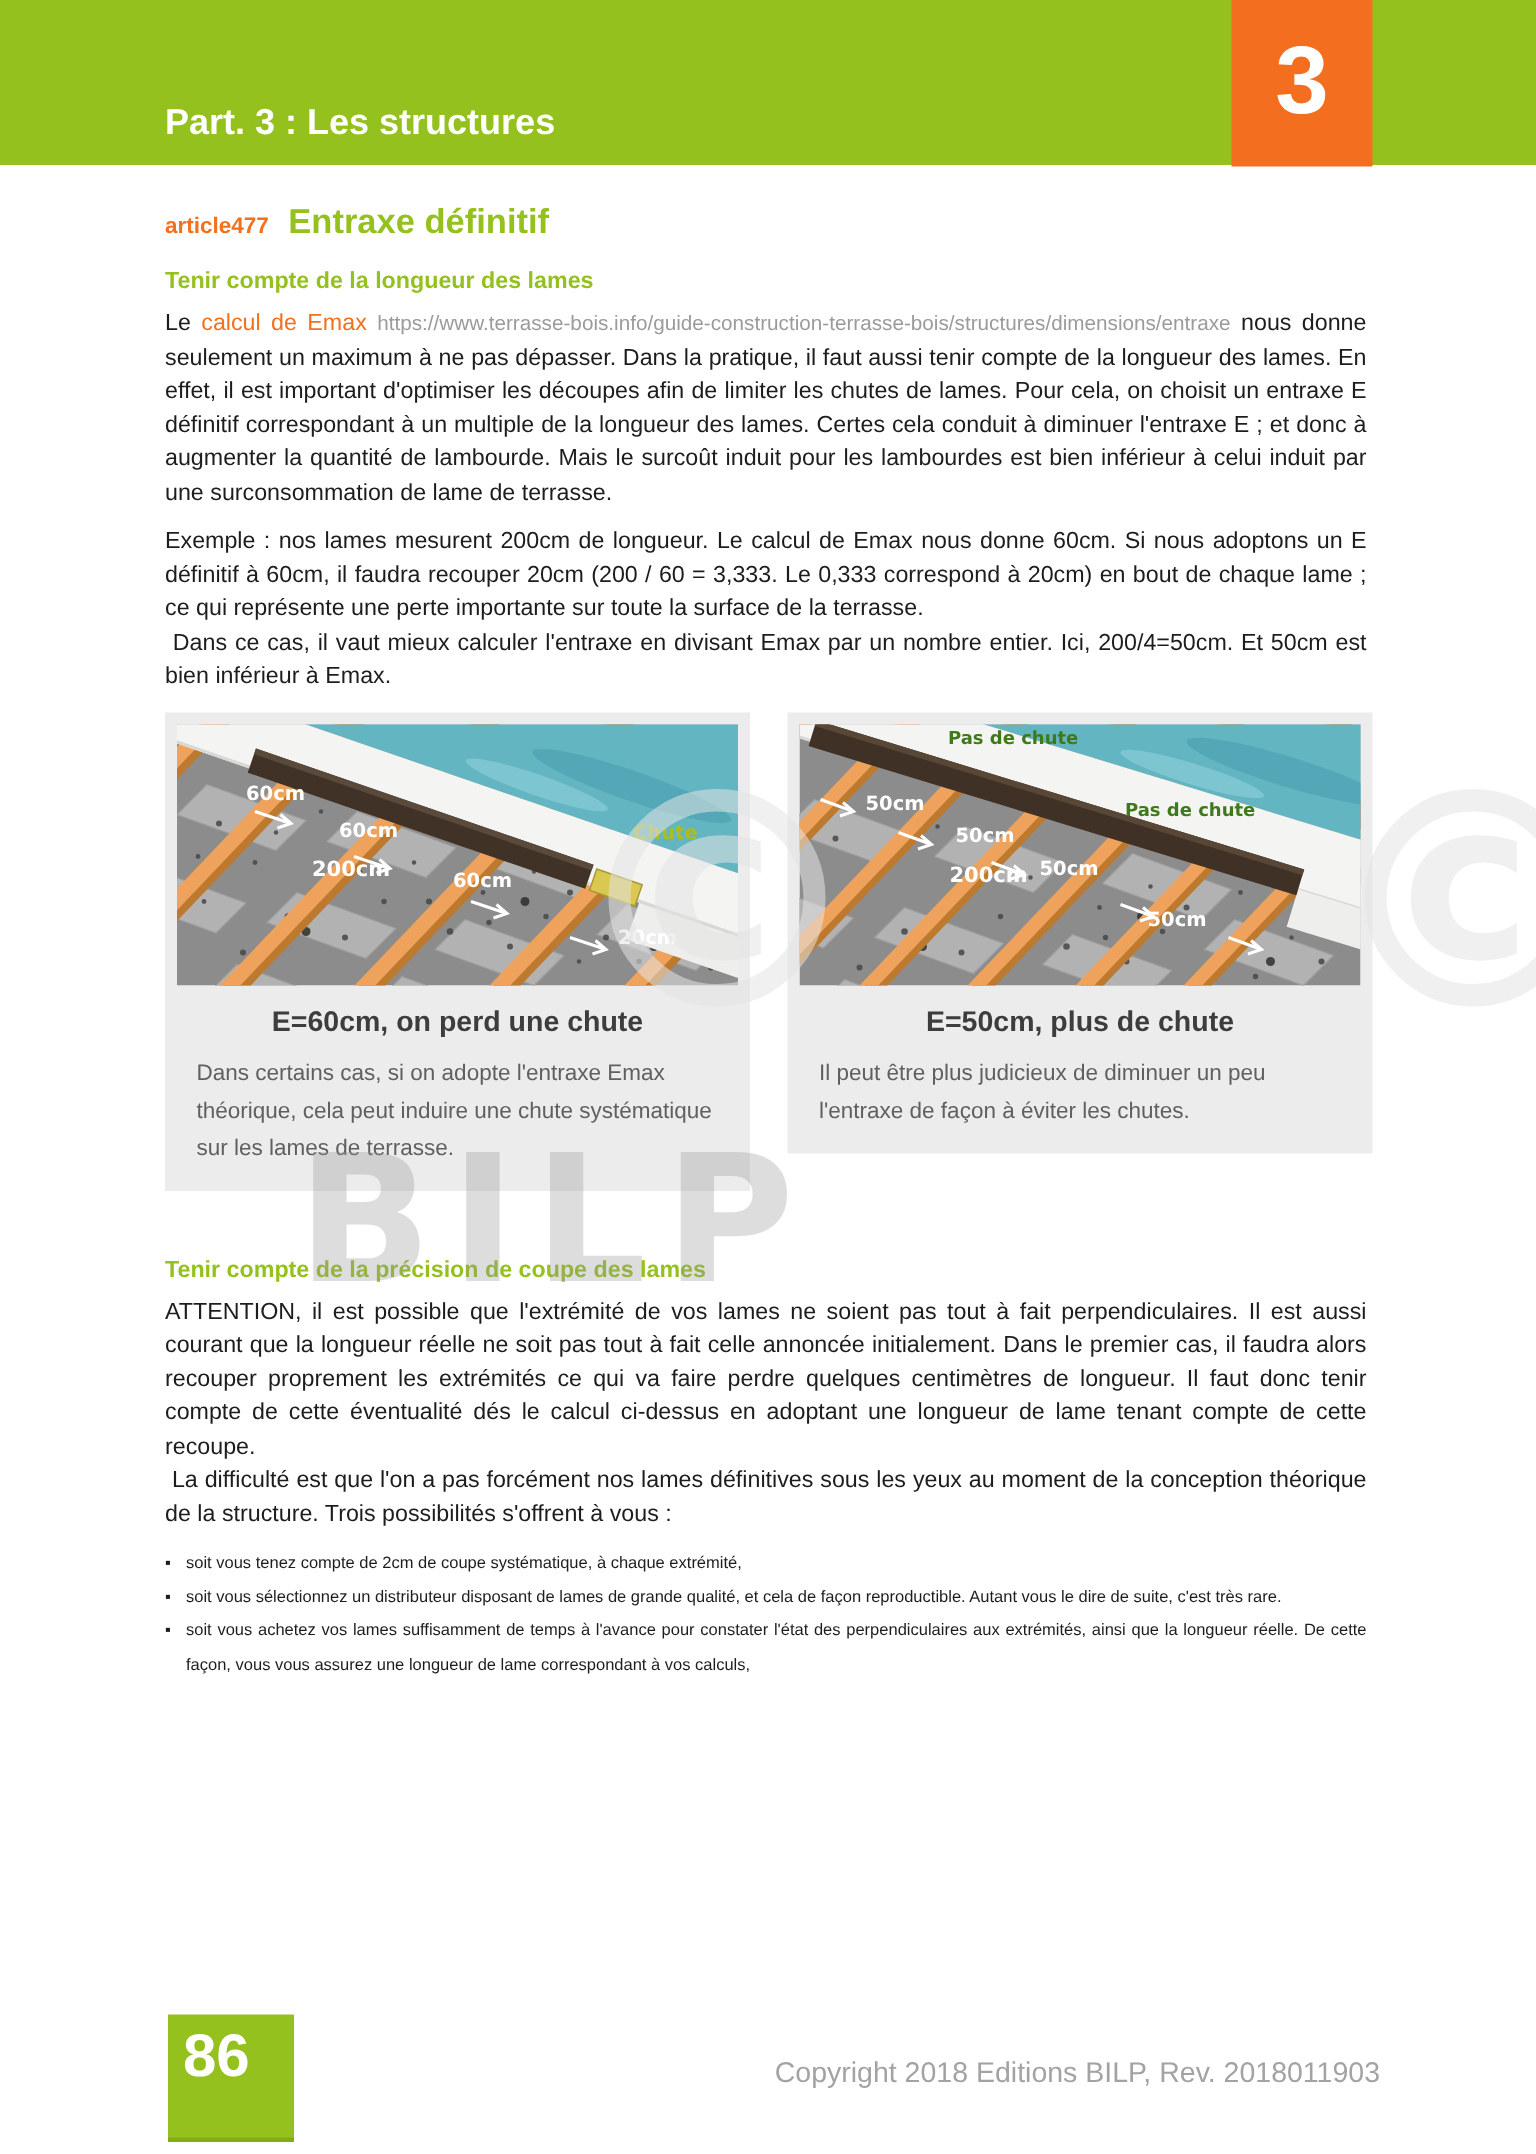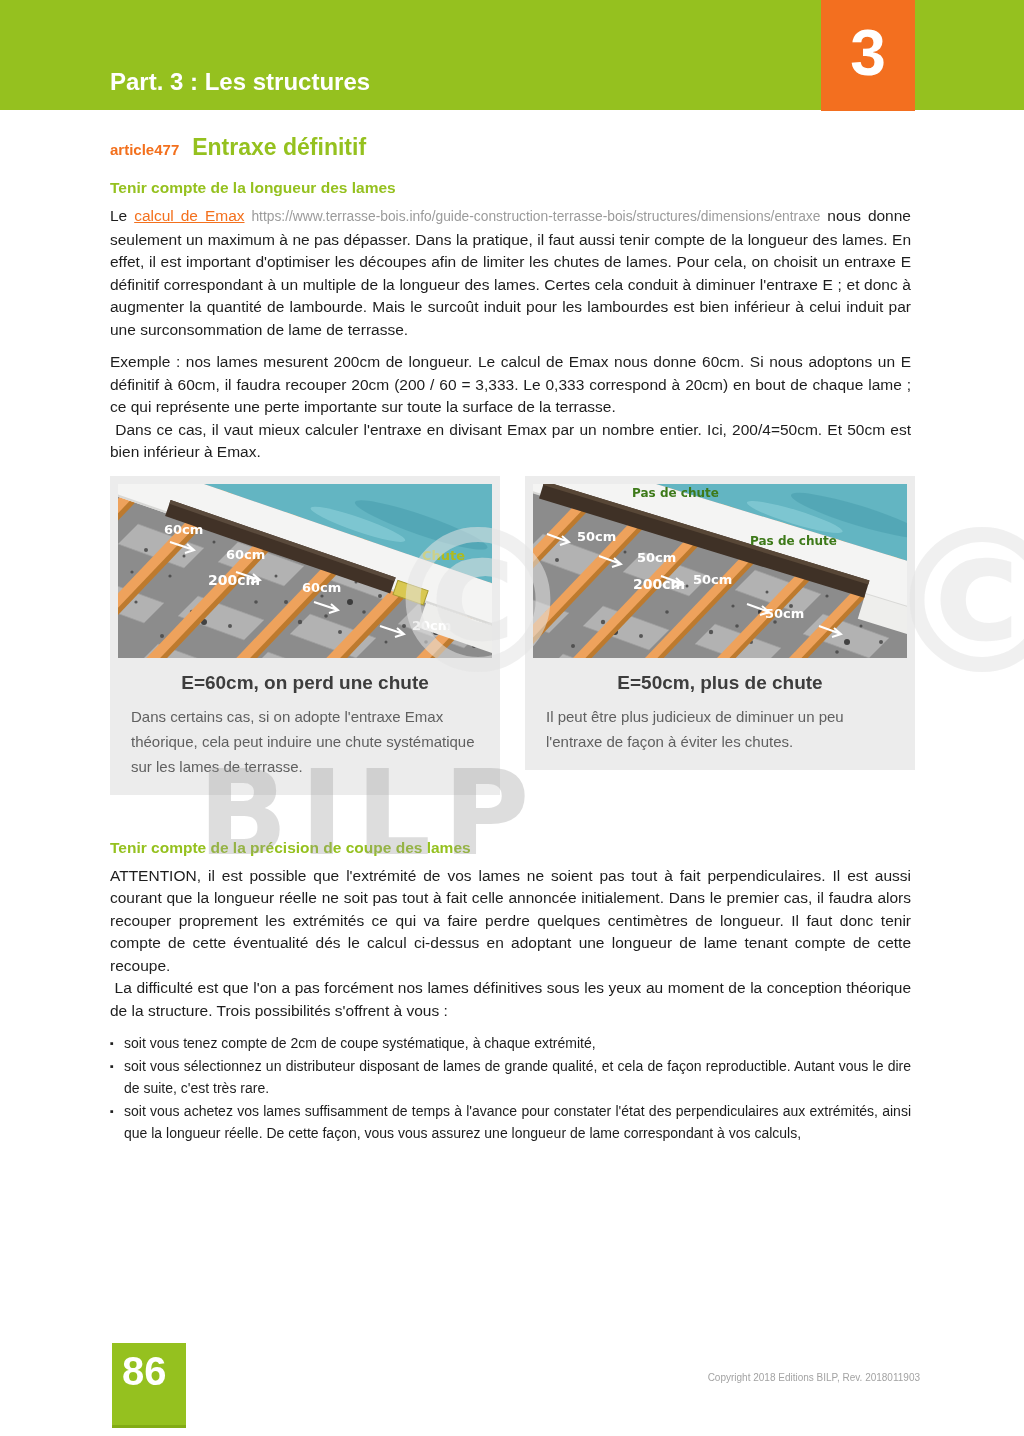--- a/index.html
+++ b/index.html
@@ -12,44 +12,44 @@
                display:flex;align-items:center;justify-content:center;}
   .chapter-box span{color:#fff;font-weight:bold;font-size:64px;line-height:1;padding-bottom:6px;}
   
   .content{position:absolute;top:110px;left:0;width:1020px;padding:0 109px 0 110px;box-sizing:border-box;}
   .article-head{margin-top:24px;display:flex;align-items:baseline;}
   .article-id{color:#f3701d;font-weight:bold;font-size:15px;margin-right:13px;}
   .article-title{color:#95c11f;font-weight:bold;font-size:23px;}
   .sec-h{color:#95c11f;font-weight:bold;font-size:15.5px;margin:18px 0 0;}
   .body{font-size:15.5px;line-height:22.5px;text-align:justify;color:#1d1d1d;margin:0;}
   .mt8{margin-top:8px;}.mt10{margin-top:10px;}.mt16{margin-top:16px;}.mt20{margin-top:20px;}
-  .link-orange{color:#f3701d;text-decoration:underline;}
+  .link-orange{color:#f3701d;}
   .url{color:#9b9b9b;font-size:13.8px;}
   
   .figures{display:flex;gap:25px;margin-top:12px;align-items:flex-start;}
   figure{margin:0;width:390px;background:#ececec;}
   .photo{display:block;width:374px;height:174px;margin:8px 8px 0 8px;}
   figcaption{font-weight:bold;font-size:19px;color:#3d3d3d;text-align:center;margin:14px 6px 10px;}
   .figdesc{font-size:15px;line-height:25px;color:#606060;padding:0 14px 16px 21px;}
   
   ul.blist{margin:10px 0 0;padding:0 0 0 14px;list-style:none;}
-  ul.blist li{position:relative;font-size:14px;line-height:22.5px;text-align:justify;}
+  ul.blist li{position:relative;font-size:11px;line-height:22.5px;text-align:justify;}
   ul.blist li::before{content:"▪";position:absolute;left:-14px;top:0;font-size:11px;color:#1d1d1d;}
   
   .wm{position:absolute;inset:0;pointer-events:none;z-index:6;font-family:"DejaVu Sans",sans-serif;font-weight:bold;}
   .wm div{position:absolute;line-height:1;}
   .wm-c1{left:378px;top:503px;font-size:200px;color:rgba(228,228,228,0.55);}
   .wm-c2{left:882px;top:503px;font-size:200px;color:rgba(228,228,228,0.55);}
   .wm-w1{left:206px;top:630px;font-size:112px;letter-spacing:6px;color:rgba(150,150,150,0.32);}
   .wm-w2{left:198px;top:754px;font-size:118px;letter-spacing:12px;color:rgba(150,150,150,0.32);}
   
-  .page-num{position:absolute;left:112px;top:1343px;width:74px;height:85px;background:#95c11f;
+  .page-num{position:absolute;left:112px;top:1343px;width:84px;height:85px;background:#95c11f;
             border-bottom:3px solid #82ab14;color:#fff;font-weight:bold;font-size:40px;
             padding:6px 16px 0 10px;box-sizing:border-box;}
-  .copyright{position:absolute;top:1372px;right:104px;font-size:10px;color:#a3a3a3;}
+  .copyright{position:absolute;top:1372px;right:104px;font-size:19px;color:#a3a3a3;}
   svg text{font-family:"DejaVu Sans",sans-serif;font-weight:bold;}
 </style>
 </head>
 <body>
 
 <div class="band">
   <div class="part-title">Part. 3 : Les structures</div>
   <div class="chapter-box">
     <span>3</span>
   </div>

